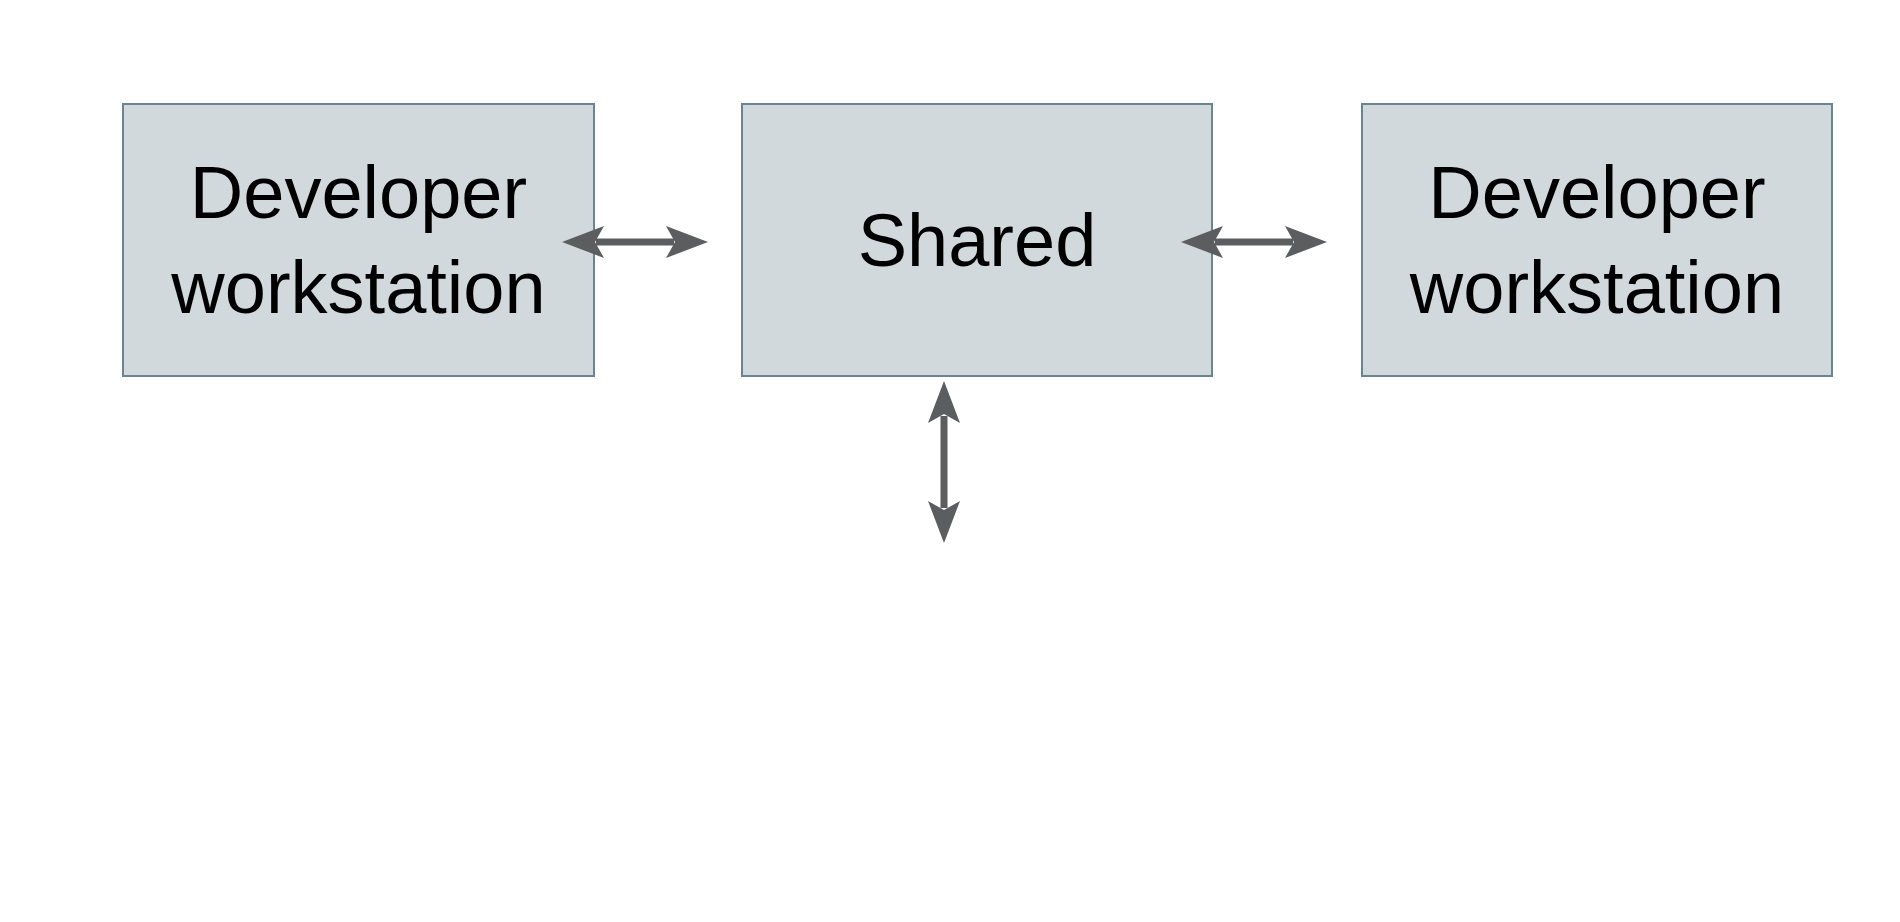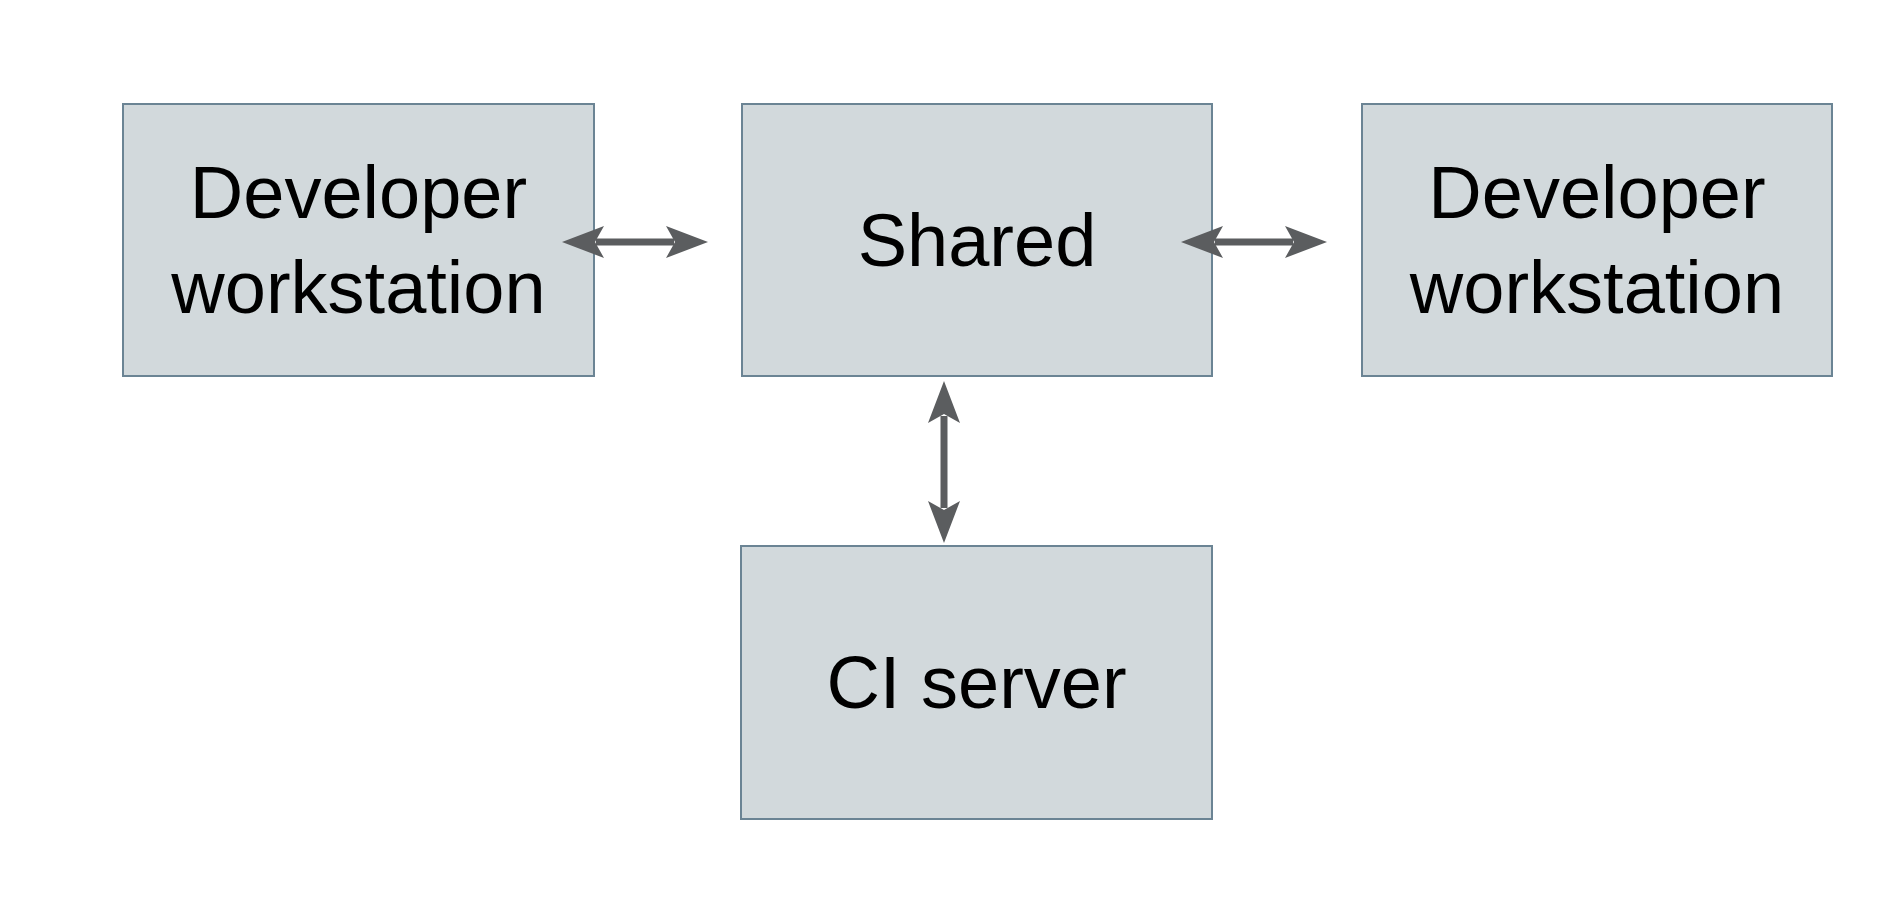--- a/index.html
+++ b/index.html
@@ -53,23 +53,20 @@
 
   <div class="node" id="node-shared-cache">
     <div>Shared</div>
   </div>
 
   <div class="node" id="node-dev-right">
     <div>Developer</div>
     <div>workstation</div>
   </div>
 
-  <div class="node" id="node-ci-server">
-    <div>CI server</div>
-  </div>
 
   <svg class="arrow" id="arrow-left" width="146" height="36" viewBox="0 0 146 36">
     <line x1="34" y1="18" x2="112" y2="18" stroke-width="7" stroke="#5b5d5f"></line>
     <polygon points="0,18 42,2 33,18 42,34" fill="#5b5d5f"></polygon>
     <polygon points="146,18 104,2 113,18 104,34" fill="#5b5d5f"></polygon>
   </svg>
 
   <svg class="arrow" id="arrow-right" width="146" height="36" viewBox="0 0 146 36">
     <line x1="34" y1="18" x2="112" y2="18" stroke-width="7" stroke="#5b5d5f"></line>
     <polygon points="0,18 42,2 33,18 42,34" fill="#5b5d5f"></polygon>

